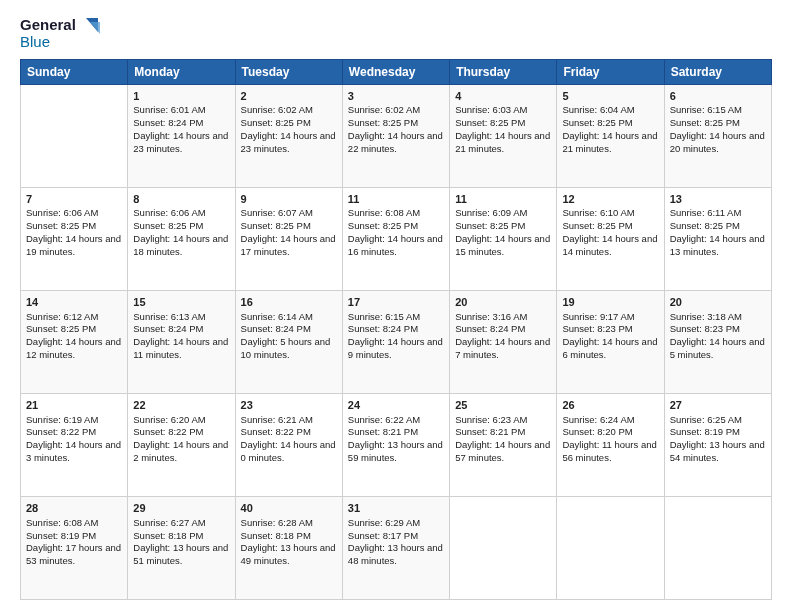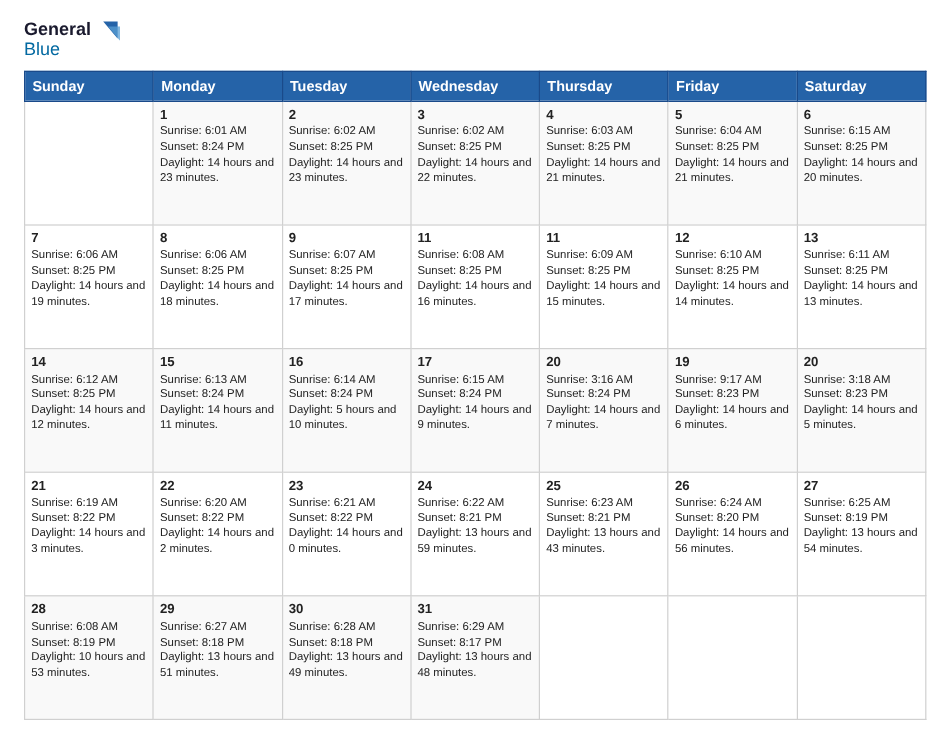--- a/index.html
+++ b/index.html
@@ -143,28 +143,28 @@
           <td><span class="day-number">17</span><span>Sunrise: 6:15 AM</span><br><span>Sunset: 8:24 PM</span><br><span>Daylight: 14 hours and 9 minutes.</span></td>
           <td><span class="day-number">20</span><span>Sunrise: 3:16 AM</span><br><span>Sunset: 8:24 PM</span><br><span>Daylight: 14 hours and 7 minutes.</span></td>
           <td><span class="day-number">19</span><span>Sunrise: 9:17 AM</span><br><span>Sunset: 8:23 PM</span><br><span>Daylight: 14 hours and 6 minutes.</span></td>
           <td><span class="day-number">20</span><span>Sunrise: 3:18 AM</span><br><span>Sunset: 8:23 PM</span><br><span>Daylight: 14 hours and 5 minutes.</span></td>
         </tr>
         <tr>
           <td><span class="day-number">21</span><span>Sunrise: 6:19 AM</span><br><span>Sunset: 8:22 PM</span><br><span>Daylight: 14 hours and 3 minutes.</span></td>
           <td><span class="day-number">22</span><span>Sunrise: 6:20 AM</span><br><span>Sunset: 8:22 PM</span><br><span>Daylight: 14 hours and 2 minutes.</span></td>
           <td><span class="day-number">23</span><span>Sunrise: 6:21 AM</span><br><span>Sunset: 8:22 PM</span><br><span>Daylight: 14 hours and 0 minutes.</span></td>
           <td><span class="day-number">24</span><span>Sunrise: 6:22 AM</span><br><span>Sunset: 8:21 PM</span><br><span>Daylight: 13 hours and 59 minutes.</span></td>
-          <td><span class="day-number">25</span><span>Sunrise: 6:23 AM</span><br><span>Sunset: 8:21 PM</span><br><span>Daylight: 13 hours and 43 minutes.</span></td>
-          <td><span class="day-number">26</span><span>Sunrise: 6:24 AM</span><br><span>Sunset: 8:20 PM</span><br><span>Daylight: 14 hours and 56 minutes.</span></td>
+          <td><span class="day-number">25</span><span>Sunrise: 6:23 AM</span><br><span>Sunset: 8:21 PM</span><br><span>Daylight: 14 hours and 57 minutes.</span></td>
+          <td><span class="day-number">26</span><span>Sunrise: 6:24 AM</span><br><span>Sunset: 8:20 PM</span><br><span>Daylight: 11 hours and 56 minutes.</span></td>
           <td><span class="day-number">27</span><span>Sunrise: 6:25 AM</span><br><span>Sunset: 8:19 PM</span><br><span>Daylight: 13 hours and 54 minutes.</span></td>
         </tr>
         <tr>
-          <td><span class="day-number">28</span><span>Sunrise: 6:08 AM</span><br><span>Sunset: 8:19 PM</span><br><span>Daylight: 10 hours and 53 minutes.</span></td>
+          <td><span class="day-number">28</span><span>Sunrise: 6:08 AM</span><br><span>Sunset: 8:19 PM</span><br><span>Daylight: 17 hours and 53 minutes.</span></td>
           <td><span class="day-number">29</span><span>Sunrise: 6:27 AM</span><br><span>Sunset: 8:18 PM</span><br><span>Daylight: 13 hours and 51 minutes.</span></td>
-          <td><span class="day-number">30</span><span>Sunrise: 6:28 AM</span><br><span>Sunset: 8:18 PM</span><br><span>Daylight: 13 hours and 49 minutes.</span></td>
+          <td><span class="day-number">40</span><span>Sunrise: 6:28 AM</span><br><span>Sunset: 8:18 PM</span><br><span>Daylight: 13 hours and 49 minutes.</span></td>
           <td><span class="day-number">31</span><span>Sunrise: 6:29 AM</span><br><span>Sunset: 8:17 PM</span><br><span>Daylight: 13 hours and 48 minutes.</span></td>
           <td class="empty-cell"></td>
           <td class="empty-cell"></td>
           <td class="empty-cell"></td>
         </tr>
       </tbody>
   </table>
 </div>
 
 </body></html>

